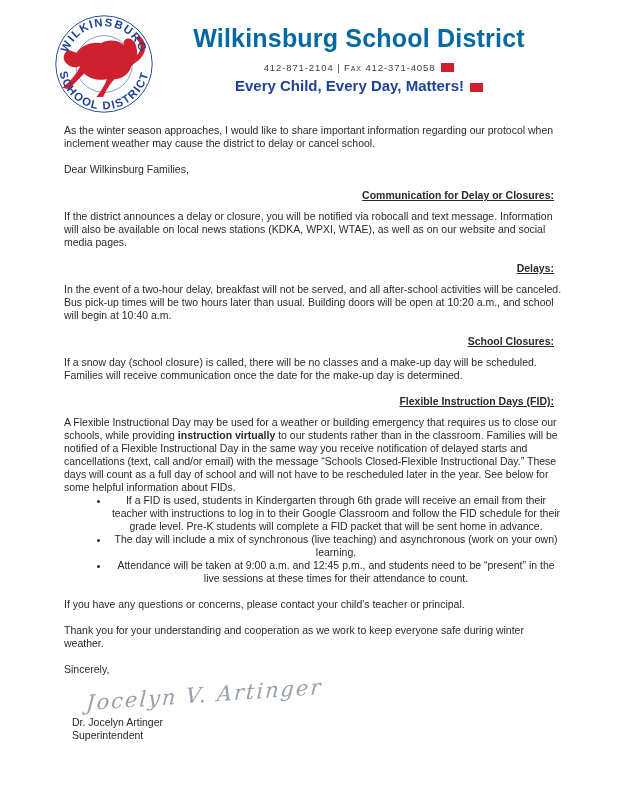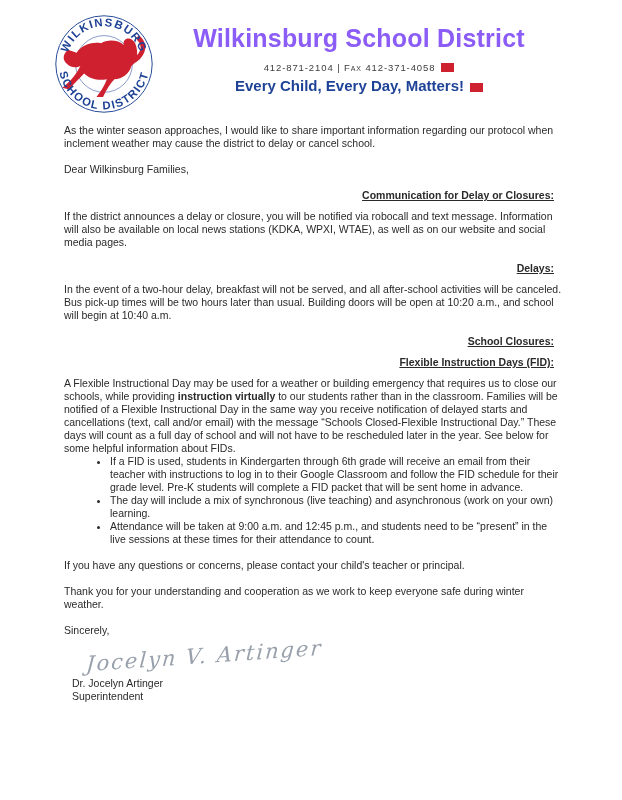--- a/index.html
+++ b/index.html
@@ -9,30 +9,30 @@
     width:622px; height:800px; margin:0 auto; background:#ffffff;
     padding:14px 60px 0 64px; overflow:hidden; position:relative;
     color:#2a2a2a;
   }
   
   .header { display:flex; align-items:flex-start; margin-left:-12px; margin-bottom:10px; }
   .logo { width:104px; height:100px; flex:0 0 auto; }
   .arc-text { font-family:"Liberation Sans", sans-serif; font-weight:bold; font-size:12px;
               letter-spacing:1.5px; fill:#1e4296; }
   .header-text { flex:1; text-align:center; padding-top:10px; }
-  .district-name { font-size:25px; font-weight:bold; color:#8b5cf6; letter-spacing:0.2px; margin-bottom:9px; }
+  .district-name { font-size:25px; font-weight:bold; color:#0369a1; letter-spacing:0.2px; margin-bottom:9px; }
   .addr { font-size:9.5px; font-variant:small-caps; letter-spacing:0.9px; color:#3c3c3c; margin-bottom:3px; }
   .tagline { font-size:15px; font-weight:bold; color:#1e4296; margin-top:4px; }
   .redbox { display:inline-block; width:13px; height:9px; background:#cf2030; margin-left:6px; vertical-align:-1px; }
   
   .letter { font-size:10.5px; line-height:13px; }
   .letter p { margin:0 0 13px 0; }
   .sec-h { font-size:10.5px; line-height:13px; font-weight:bold; text-decoration:underline; margin:8px;text-align:right; }
   .sec-body-last { margin-bottom:0 !important; }
-  ul.fid-list { list-style:disc; margin:0 0 13px 34px; padding-left:12px; }
+  ul.fid-list { list-style:disc; margin:0 0 13px 34px; padding-left:12px;text-align:center; }
   ul.fid-list li { margin:0; line-height:13px; }
   .signature {
     font-family:"DejaVu Serif", serif; font-style:italic;
     font-size:21px; color:#98a0ab; letter-spacing:2px;
     transform:rotate(-4deg) skewX(-8deg);
     width:max-content; margin:4px 0 14px 22px;
   }
   .tight { margin:0 !important;padding-left:8px; }
 </style>
 </head>
@@ -86,20 +86,21 @@
       <p>If the district announces a delay or closure, you will be notified via robocall and text message. Information will also be available on local news stations (KDKA, WPXI, WTAE), as well as on our website and social media pages.</p>
     </section>
 
     <section>
       <h2 class="sec-h">Delays:</h2>
       <p>In the event of a two-hour delay, breakfast will not be served, and all after-school activities will be canceled. Bus pick-up times will be two hours later than usual. Building doors will be open at 10:20 a.m., and school will begin at 10:40 a.m.</p>
     </section>
 
     <section>
       <h2 class="sec-h">School Closures:</h2>
+      <p>If a snow day (school closure) is called, there will be no classes and a make-up day will be scheduled. Families will receive communication once the date for the make-up day is determined.</p>
     </section>
 
     <section>
       <h2 class="sec-h">Flexible Instruction Days (FID):</h2>
       <p class="sec-body-last"><span>A Flexible Instructional Day may be used for a weather or building emergency that requires us to close our schools, while providing </span><strong>instruction virtually</strong><span> to our students rather than in the classroom. Families will be notified of a Flexible Instructional Day in the same way you receive notification of delayed starts and cancellations (text, call and/or email) with the message “Schools Closed-Flexible Instructional Day.” These days will count as a full day of school and will not have to be rescheduled later in the year. See below for some helpful information about FIDs.</span></p>
       <ul class="fid-list">
         <li>If a FID is used, students in Kindergarten through 6th grade will receive an email from their teacher with instructions to log in to their Google Classroom and follow the FID schedule for their grade level. Pre-K students will complete a FID packet that will be sent home in advance.</li>
         <li>The day will include a mix of synchronous (live teaching) and asynchronous (work on your own) learning.</li>
         <li>Attendance will be taken at 9:00 a.m. and 12:45 p.m., and students need to be “present” in the live sessions at these times for their attendance to count.</li>
       </ul>

